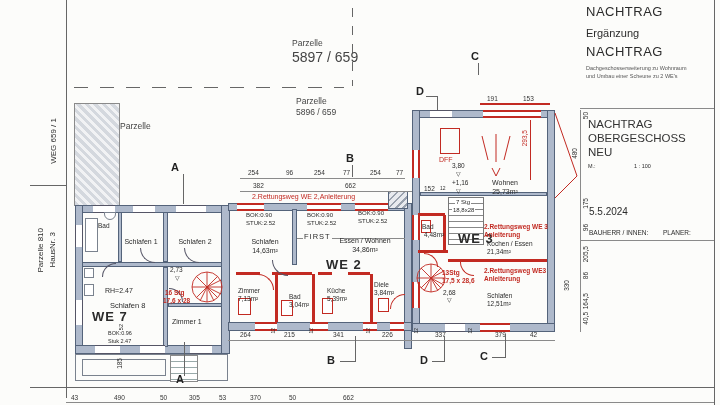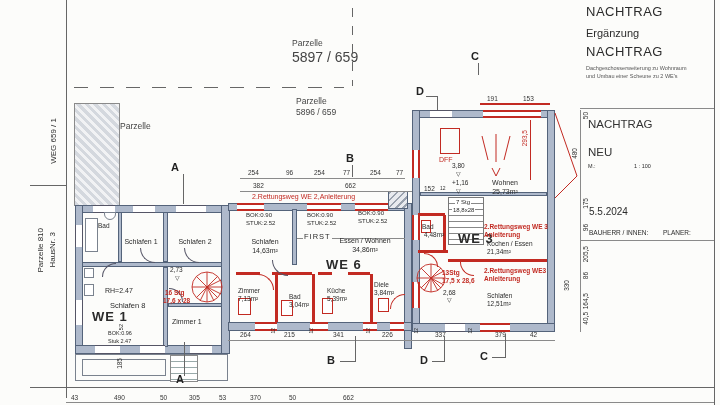--- a/index.html
+++ b/index.html
@@ -45,20 +45,21 @@
   <div class="line" style="left:66px;top:0;width:1px;height:398px"></div>
   <div class="line" style="left:30px;top:185px;width:36px;height:1px"></div>
 
   <div class="lbl" style="left:586px;top:4px;font-size:13px;letter-spacing:.5px">NACHTRAG</div>
   <div class="lbl" style="left:586px;top:27px;font-size:11px">Ergänzung</div>
   <div class="lbl" style="left:586px;top:44px;font-size:13px;letter-spacing:.5px">NACHTRAG</div>
   <div class="lbl" style="left:586px;top:65px;font-size:5.5px;color:#555">Dachgeschosserweiterung zu Wohnraum</div>
   <div class="lbl" style="left:586px;top:73px;font-size:5.5px;color:#555">und Umbau einer Scheune zu 2 WE's</div>
   <div class="dline" style="left:580px;top:108px;width:134px;height:1px"></div>
   <div class="lbl" style="left:588px;top:118px;font-size:11.5px;color:#333">NACHTRAG</div>
+  <div class="lbl" style="left:588px;top:132px;font-size:11.5px;color:#333">OBERGESCHOSS</div>
   <div class="lbl" style="left:588px;top:146px;font-size:11.5px;color:#333">NEU</div>
   <div class="lbl" style="left:588px;top:163px;font-size:5.5px">M.:</div>
   <div class="lbl" style="left:634px;top:163px;font-size:5.5px">1 : 100</div>
   <div class="lbl" style="left:589px;top:206px;font-size:10px">5.5.2024</div>
   <div class="lbl" style="left:589px;top:229px;font-size:6.5px">BAUHERR / INNEN:</div>
   <div class="lbl" style="left:663px;top:229px;font-size:6.5px">PLANER:</div>
   <div class="dline" style="left:580px;top:240px;width:134px;height:1px"></div>
 
   <div class="vtext" style="left:50px;top:118px;font-size:8px">WEG 659 / 1</div>
   <div class="vtext" style="left:37px;top:228px;font-size:8px">Parzelle 810</div>
@@ -106,21 +107,21 @@
       <circle cx="17" cy="17" r="15"></circle>
       <path d="M17 2 L17 32 M2 17 L32 17 M6.4 6.4 L27.6 27.6 M27.6 6.4 L6.4 27.6 M17 17 L31 10 M17 17 L31 24 M17 17 L10 31 M17 17 L24 31"></path>
     </g>
   </svg>
 
   <div class="lbl" style="left:98px;top:222px;font-size:6.5px">Bad</div>
   <div class="lbl c" style="left:118px;top:238px;width:46px">Schlafen 1</div>
   <div class="lbl c" style="left:170px;top:238px;width:50px">Schlafen 2</div>
   <div class="lbl" style="left:105px;top:287px">RH=2.47</div>
   <div class="lbl" style="left:110px;top:301px;font-size:7.5px">Schlafen 8</div>
-  <div class="lbl b" style="left:92px;top:309px;font-size:13px;letter-spacing:1px">WE 1</div>
+  <div class="lbl b" style="left:92px;top:309px;font-size:13px;letter-spacing:1px">WE 7</div>
   <div class="lbl" style="left:108px;top:330px;font-size:5.5px">BOK:0.96</div>
   <div class="lbl" style="left:108px;top:338px;font-size:5.5px">Stuk 2.47</div>
   <div class="lbl" style="left:172px;top:318px">Zimmer 1</div>
   <div class="lbl" style="left:170px;top:266px;font-size:6.5px">2,73</div>
   <div class="lvl" style="left:175px;top:274px">▽</div>
   <div class="lbl red" style="left:165px;top:289px;font-size:6.5px;font-weight:bold">16 Stg</div>
   <div class="lbl red" style="left:163px;top:297px;font-size:6.5px;font-weight:bold">17,6 x 28</div>
 
   <div class="thin" style="left:75px;top:354px;width:153px;height:27px;background:none"></div>
   <div class="thin" style="left:82px;top:359px;width:84px;height:17px;background:none"></div>
@@ -163,21 +164,21 @@
   <div class="lbl" style="left:307px;top:212px;font-size:6px">BOK:0.90</div>
   <div class="lbl" style="left:307px;top:220px;font-size:6px">STUK:2.52</div>
   <div class="lbl" style="left:358px;top:210px;font-size:6px">BOK:0.90</div>
   <div class="lbl" style="left:358px;top:218px;font-size:6px">STUK:2.52</div>
   <div class="dline" style="left:297px;top:238px;width:108px;height:1px"></div>
   <div class="lbl" style="left:303px;top:232px;font-size:7.5px;letter-spacing:1px;background:#fcfcfa;padding:0 1px">FIRST</div>
   <div class="lbl c" style="left:240px;top:238px;width:50px">Schlafen</div>
   <div class="lbl c" style="left:240px;top:247px;width:50px">14,63m²</div>
   <div class="lbl c" style="left:330px;top:237px;width:70px">Essen / Wohnen</div>
   <div class="lbl c" style="left:330px;top:246px;width:70px">34,86m²</div>
-  <div class="lbl b" style="left:326px;top:257px;font-size:13px;letter-spacing:1px">WE 6</div>
+  <div class="lbl b" style="left:326px;top:257px;font-size:13px;letter-spacing:1px">WE 2</div>
   <div class="lbl" style="left:238px;top:287px;font-size:6.5px">Zimmer</div>
   <div class="lbl" style="left:238px;top:295px;font-size:6.5px">7,13m²</div>
   <div class="lbl" style="left:289px;top:293px;font-size:6.5px">Bad</div>
   <div class="lbl" style="left:289px;top:301px;font-size:6.5px">3,04m²</div>
   <div class="lbl" style="left:327px;top:287px;font-size:6.5px">Küche</div>
   <div class="lbl" style="left:327px;top:295px;font-size:6.5px">5,39m²</div>
   <div class="lbl" style="left:374px;top:281px;font-size:6.5px">Diele</div>
   <div class="lbl" style="left:374px;top:289px;font-size:6.5px">3,84m²</div>
 
   <div class="wall" style="left:412px;top:110px;width:143px;height:8px"></div>

